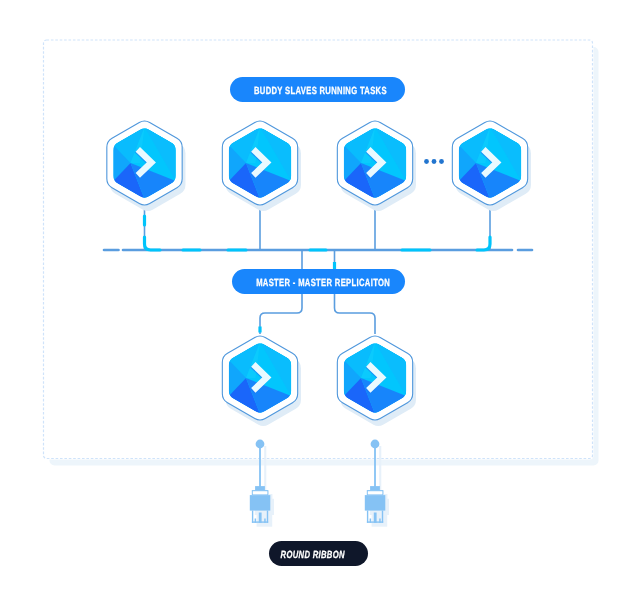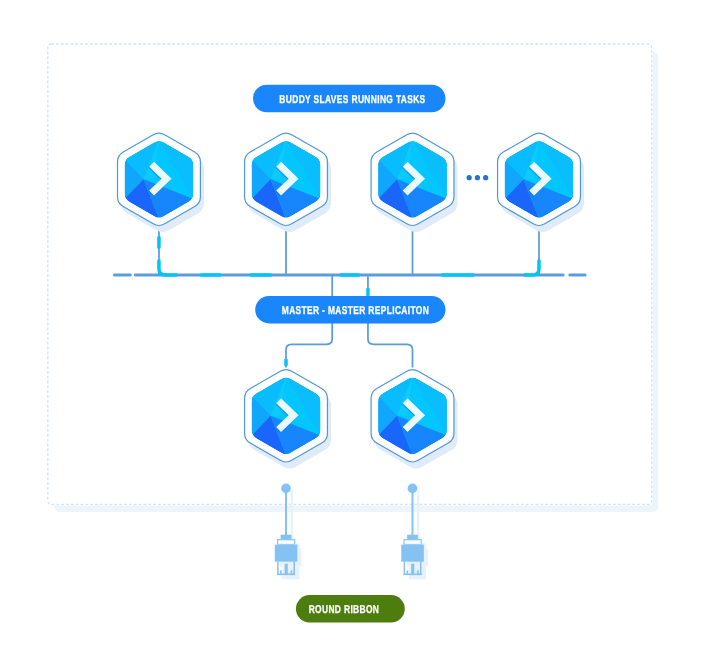--- a/index.html
+++ b/index.html
@@ -216,17 +216,17 @@
       </g>
   </svg>
 
   <div id="badges">
     <div class="badge" id="badge0" style="left: 230px; top: 77px; width: 175px; height: 25px; background: rgb(25, 134, 252); color: rgb(255, 255, 255);">
       <span class="t">BUDDY SLAVES RUNNING TASKS</span>
     </div>
     <div class="badge" id="badge1" style="left: 232px; top: 269px; width: 173px; height: 25px; background: rgb(25, 134, 252); color: #ffffff;">
       <span class="t">MASTER - MASTER REPLICAITON</span>
     </div>
-    <div class="badge" id="badge2" style="left: 269px; top: 541px; width: 99px; height: 25px; background: #4d7c0f; color: rgb(255, 255, 255);">
+    <div class="badge" id="badge2" style="left: 269px; top: 541px; width: 99px; height: 25px; background: #0f172a; color: rgb(255, 255, 255); font-style: italic;">
       <span class="t">ROUND RIBBON</span>
     </div>
   </div>
 </div>
 
 </body></html>

